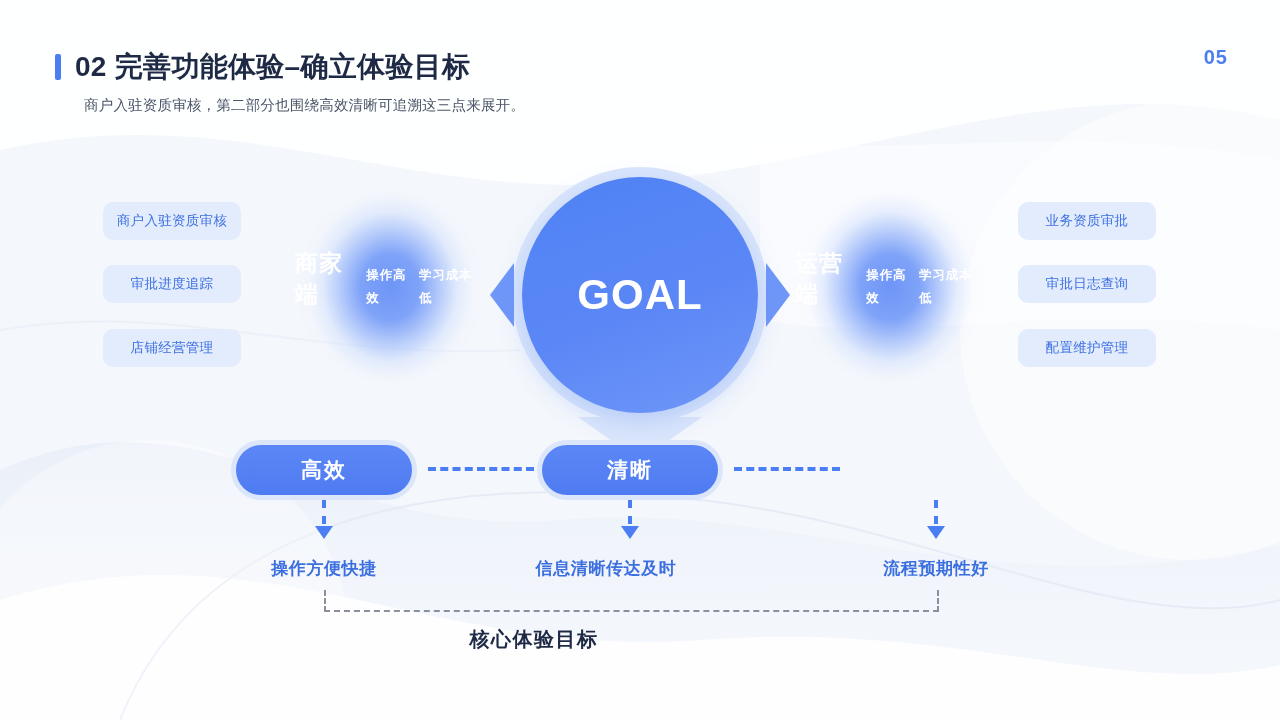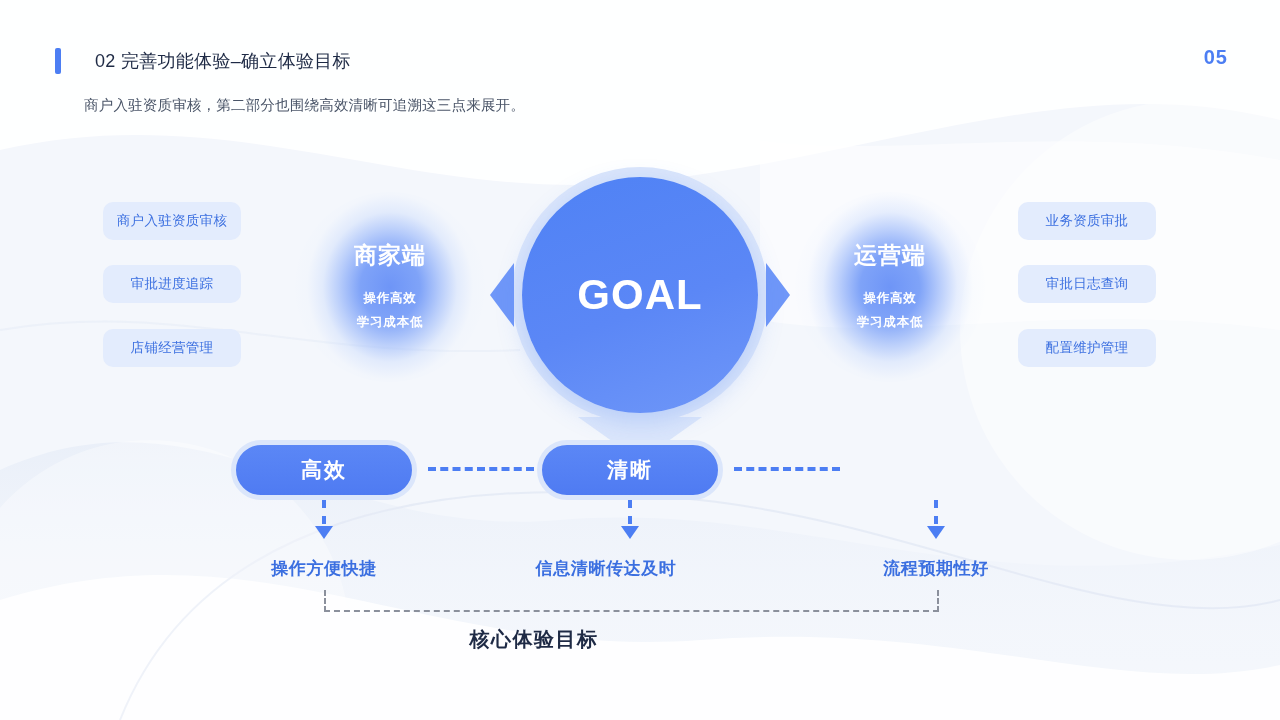--- a/index.html
+++ b/index.html
@@ -18,22 +18,22 @@
   .bg-layer svg { position: absolute; inset: 0; width: 1280px; height: 720px; }
 
   
   .header { position: absolute; top: 0; left: 0; width: 1280px; height: 130px; z-index: 5; }
   .title-row { position: absolute; left: 55px; top: 48px; display: flex; align-items: center; }
   .title-bar {
     width: 6px; height: 26px; border-radius: 2px;
     background: #4c7ef3; margin-right: 14px;
   }
   .title-text {
-    font-size: 18px; font-weight: normal; color: #1e2a45;
-    letter-spacing: 0.3px; white-space: nowrap; margin-left: 20px;
+    font-size: 28px; font-weight: bold; color: #1e2a45;
+    letter-spacing: 0.3px; white-space: nowrap;
   }
   .subtitle {
     position: absolute; left: 84px; top: 96px;
     font-size: 14.5px; color: #4a5568; letter-spacing: 0.2px; white-space: nowrap;
   }
   .page-num {
     position: absolute; right: 52px; top: 46px;
     font-size: 20px; font-weight: bold; color: #4c7ef3; letter-spacing: 1px;
   }
 
@@ -53,21 +53,21 @@
   .chip.l { left: 103px; }
   .chip.r { left: 1018px; }
   .chip.row1 { top: 202px; }
   .chip.row2 { top: 265px; }
   .chip.row3 { top: 329px; }
 
   
   .bubble {
     position: absolute; top: 192px;
     width: 190px; height: 190px;
-    display: flex; flex-direction: column;
+    display: flex; flex-direction: row;
     align-items: center; justify-content: center;
     border-radius: 50%;
     background: radial-gradient(ellipse 52% 58% at 50% 50%,
                   #6e95f7 0%, #7fa3f8 30%, rgba(150,181,250,0.62) 52%,
                   rgba(190,211,252,0.34) 68%, rgba(226,236,254,0.10) 84%,
                   rgba(244,247,252,0) 100%);
   }
   .bubble.left  { left: 295px; }
   .bubble.right { left: 795px; }
   .bubble-title {

